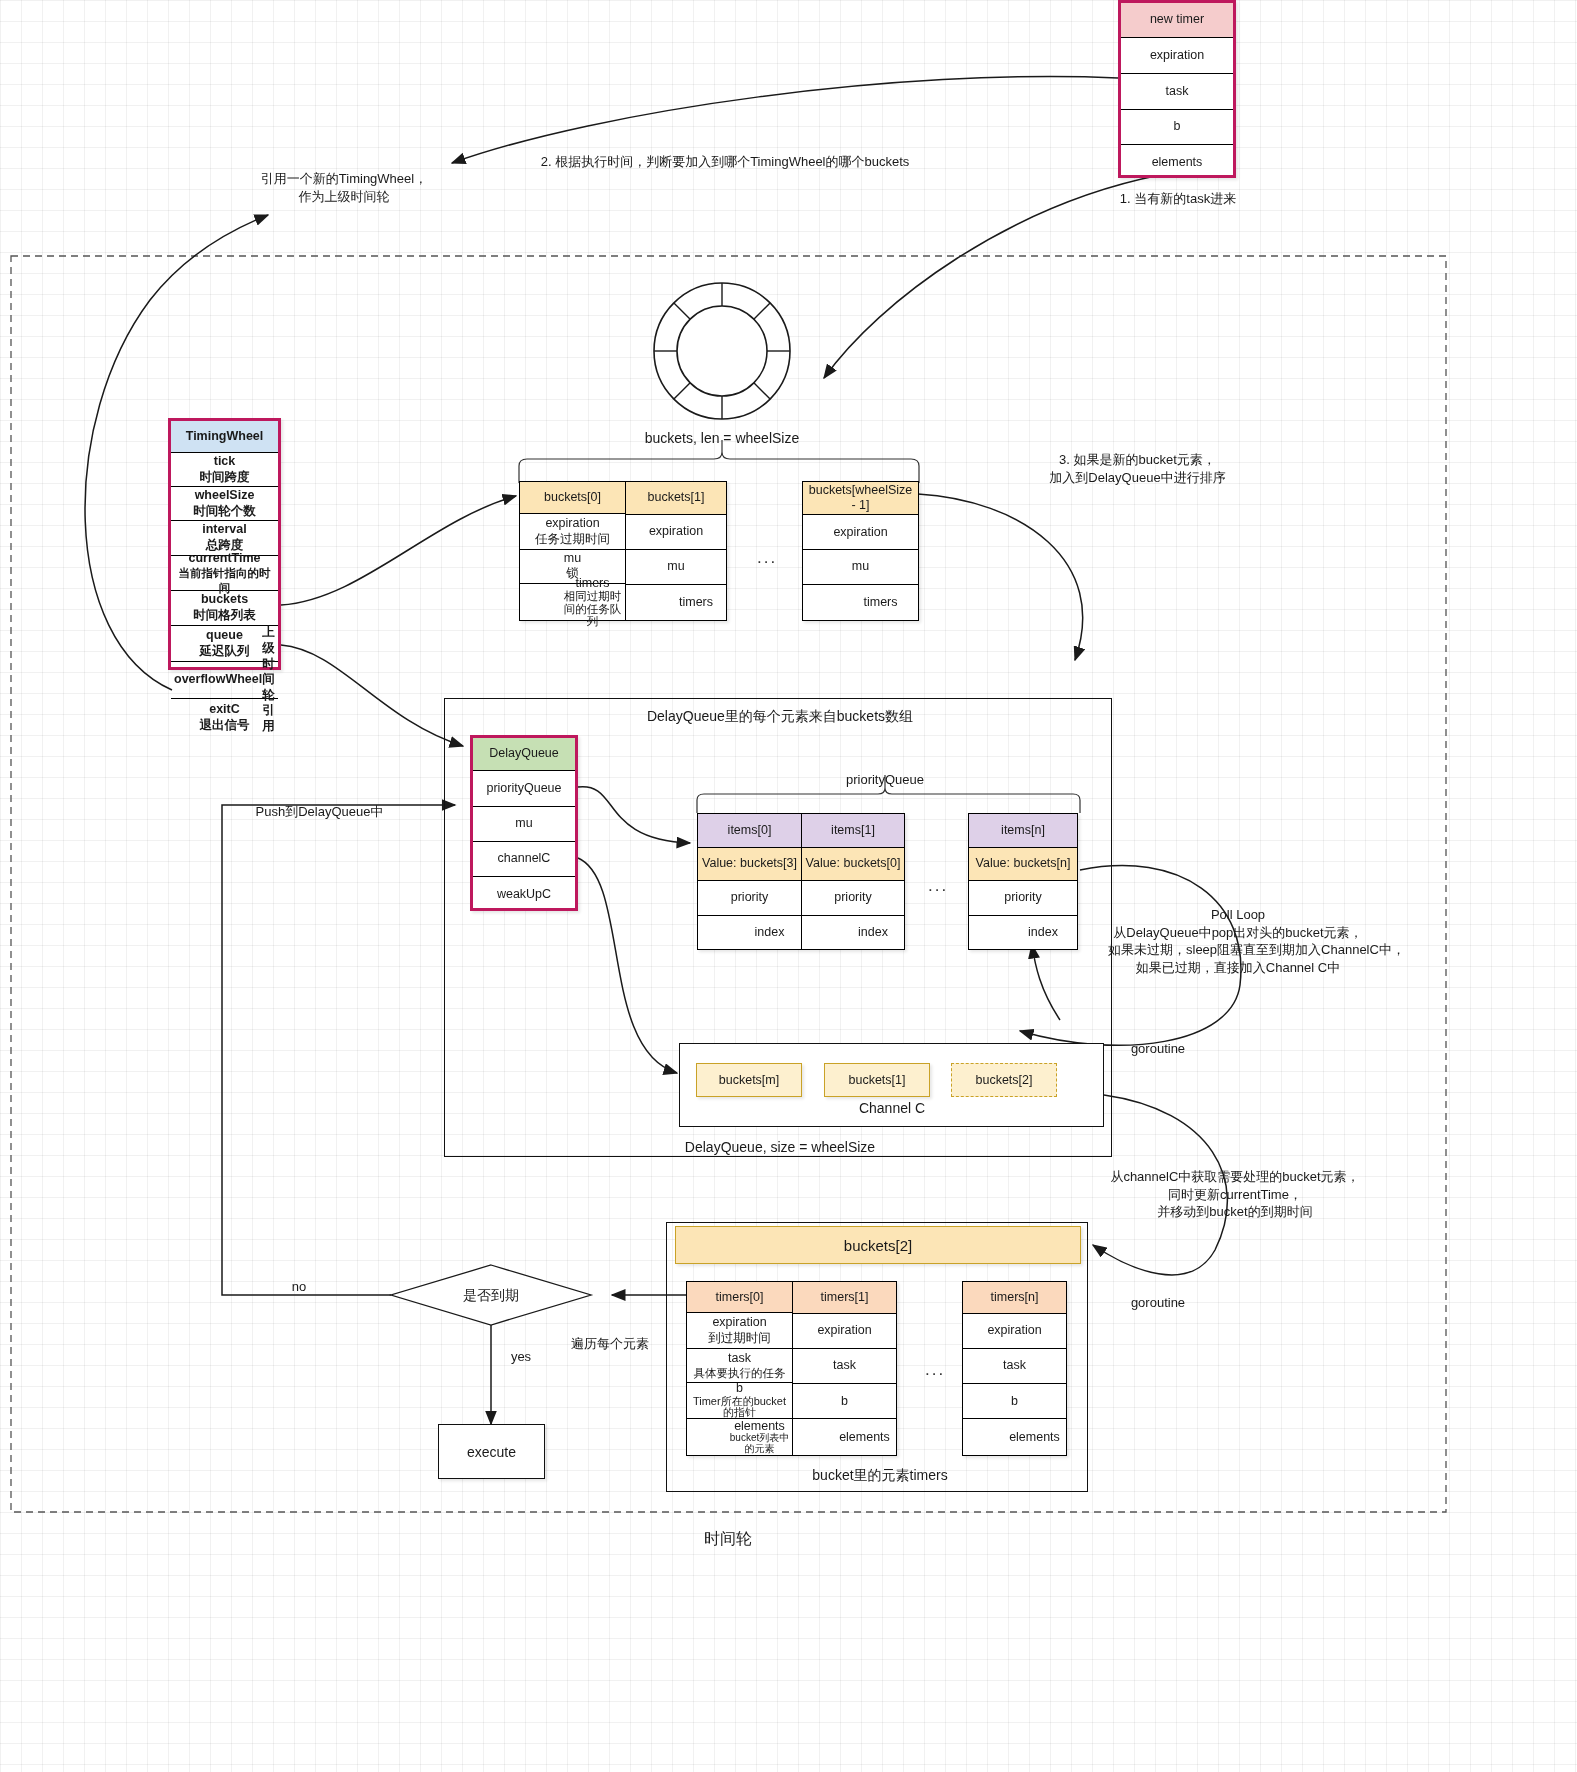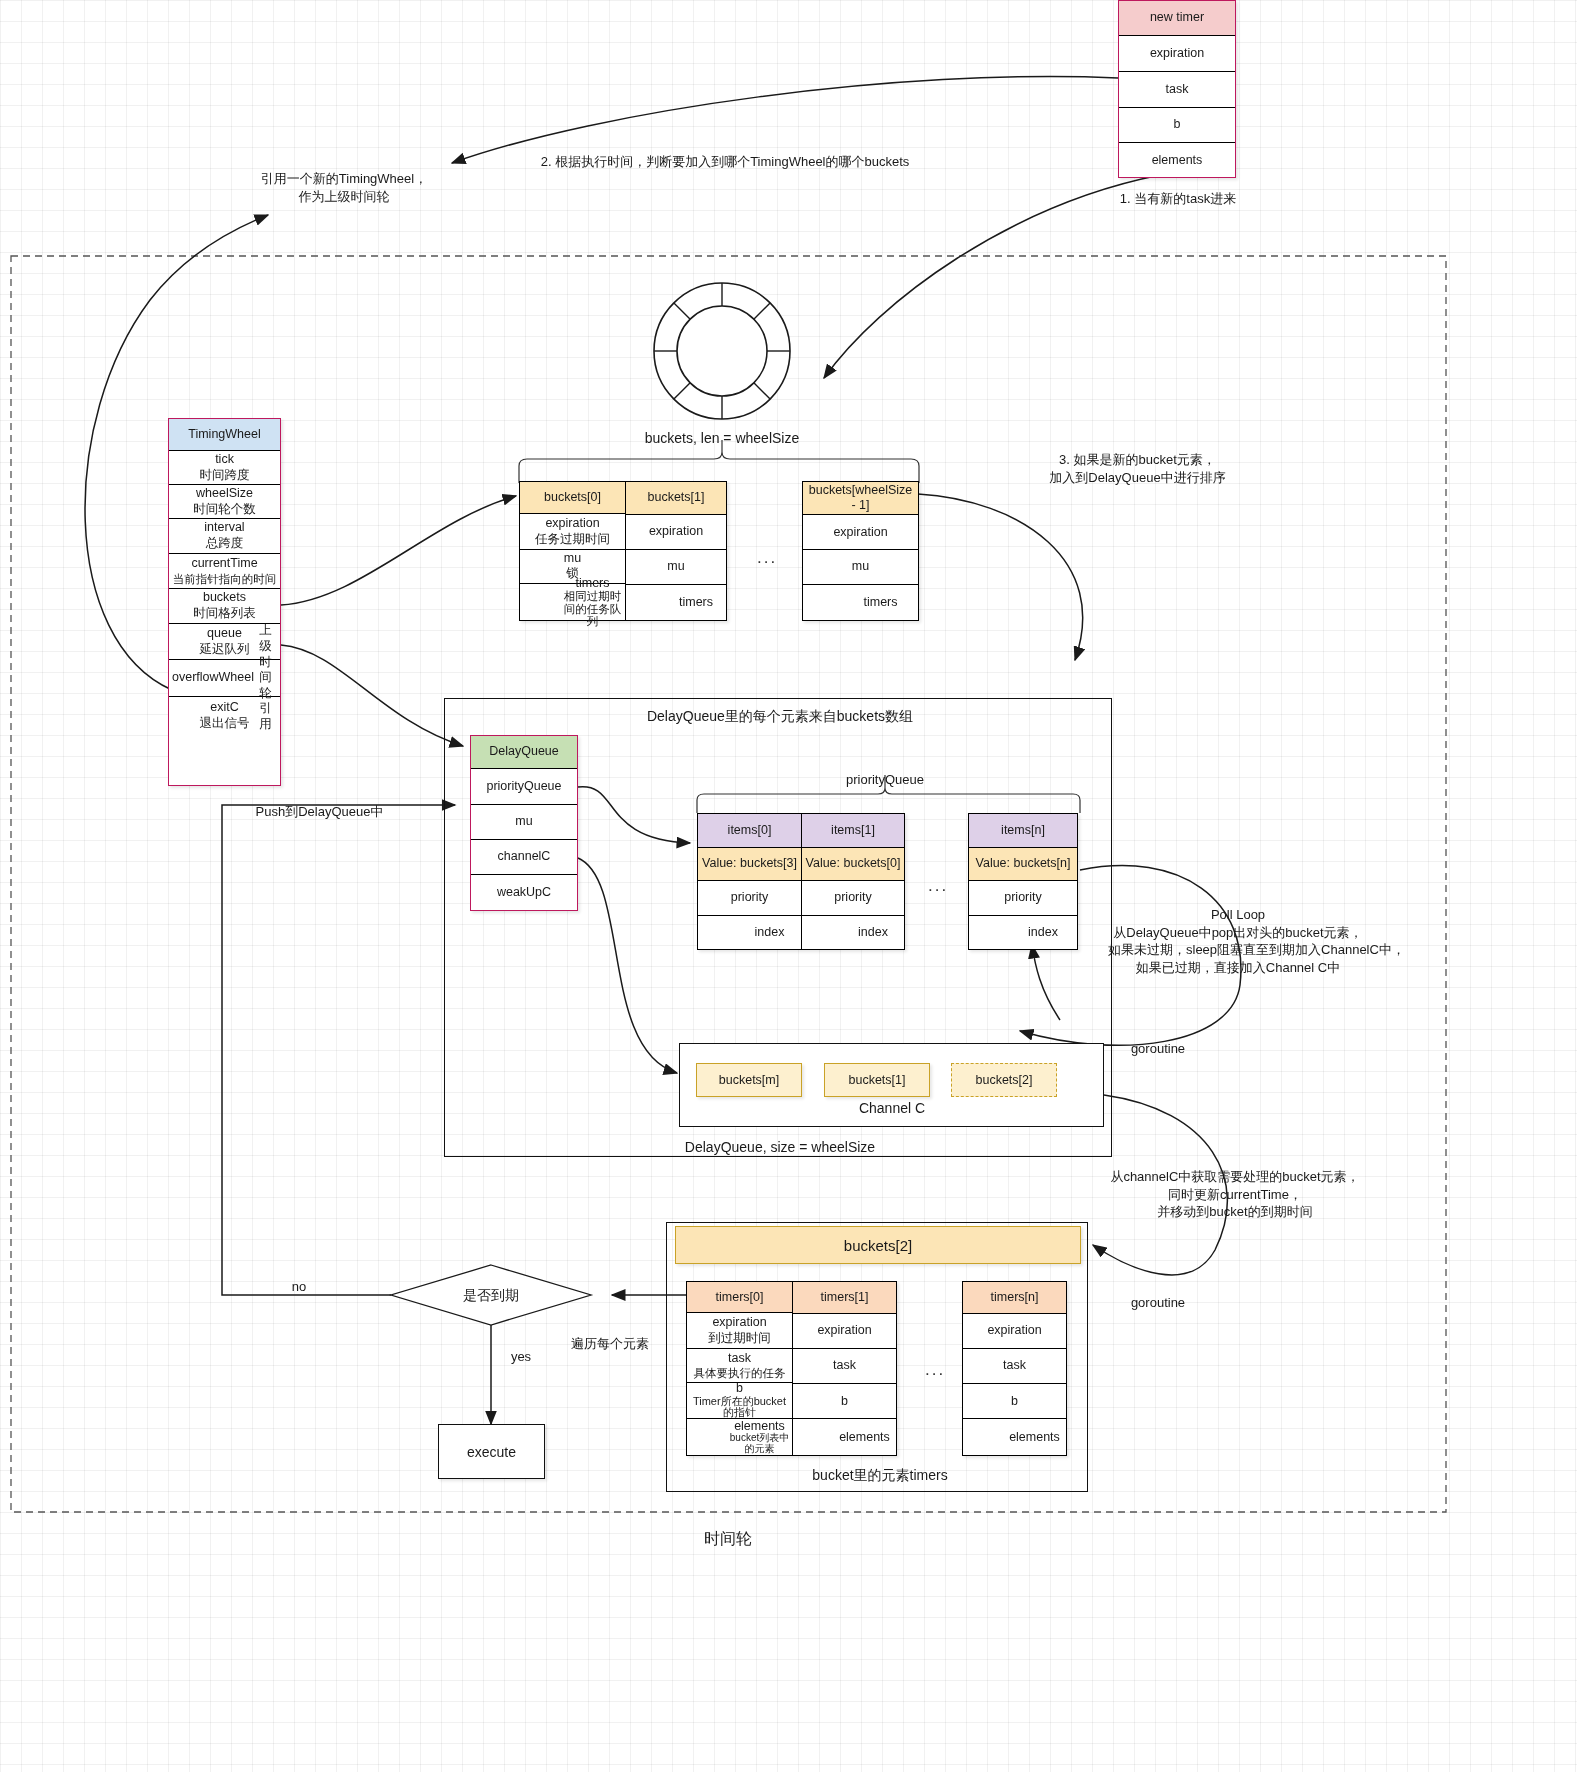--- a/index.html
+++ b/index.html
@@ -12,21 +12,21 @@
     background-size:21px 21px;
     font-family:"Liberation Sans","DejaVu Sans",sans-serif;
     color:#1a1a1a;
     overflow:hidden;
   }
   .abs{position:absolute;box-sizing:border-box;}
   .txt{position:absolute;font-size:13px;line-height:1.35;color:#1a1a1a;white-space:pre;}
   .ctr{text-align:center;}
 
   
-  .tbl{position:absolute;border:1px solid #be185d;background:#fff;box-sizing:border-box;
+  .tbl{position:absolute;border:3px solid #be185d;background:#fff;box-sizing:border-box;
        box-shadow:2px 2px 3px rgba(0,0,0,0.10);}
   .tbl .row{border-bottom:1px solid #000;display:flex;align-items:center;justify-content:center;
             text-align:center;font-size:12.5px;line-height:1.25;box-sizing:border-box;padding:2px 3px;}
   .tbl .row:last-child{border-bottom:none;}
   .tbl .hdr{font-size:12.5px;}
 
   svg.layer{position:absolute;left:0;top:0;width:1577px;height:1772px;pointer-events:none;}
 
   .colgrp{position:absolute;display:flex;align-items:stretch;}
   .col{border:1px solid #000;border-right:none;background:#fff;box-sizing:border-box;
@@ -126,21 +126,21 @@
 <div class="txt ctr" style="left:1110px;top:1168px;width:250px;">从channelC中获取需要处理的bucket元素，
 同时更新currentTime，
 并移动到bucket的到期时间</div>
 <div class="txt ctr" style="left:1108px;top:1294px;width:100px;">goroutine</div>
 <div class="txt ctr" style="left:560px;top:1335px;width:100px;">遍历每个元素</div>
 <div class="txt ctr" style="left:274px;top:1278px;width:50px;">no</div>
 <div class="txt ctr" style="left:496px;top:1348px;width:50px;">yes</div>
 
 <div class="txt ctr" style="left:602px;top:429px;width:240px;font-size:14px;">buckets, len = wheelSize</div>
 
-<div class="tbl" style="left:168px;top:418px;width:113px;height:368px;">
+<div class="tbl" style="left:168px;top:418px;width:113px;height:252px;font-weight:bold;">
   <div class="row hdr" style="height:32px;background:#cfe2f3;">TimingWheel</div>
   <div class="row" style="height:34px;flex-direction:column;">
     <span>tick</span>
     <span>时间跨度</span>
   </div>
   <div class="row" style="height:34px;flex-direction:column;">
     <span>wheelSize</span>
     <span>时间轮个数</span>
   </div>
   <div class="row" style="height:35px;flex-direction:column;">

